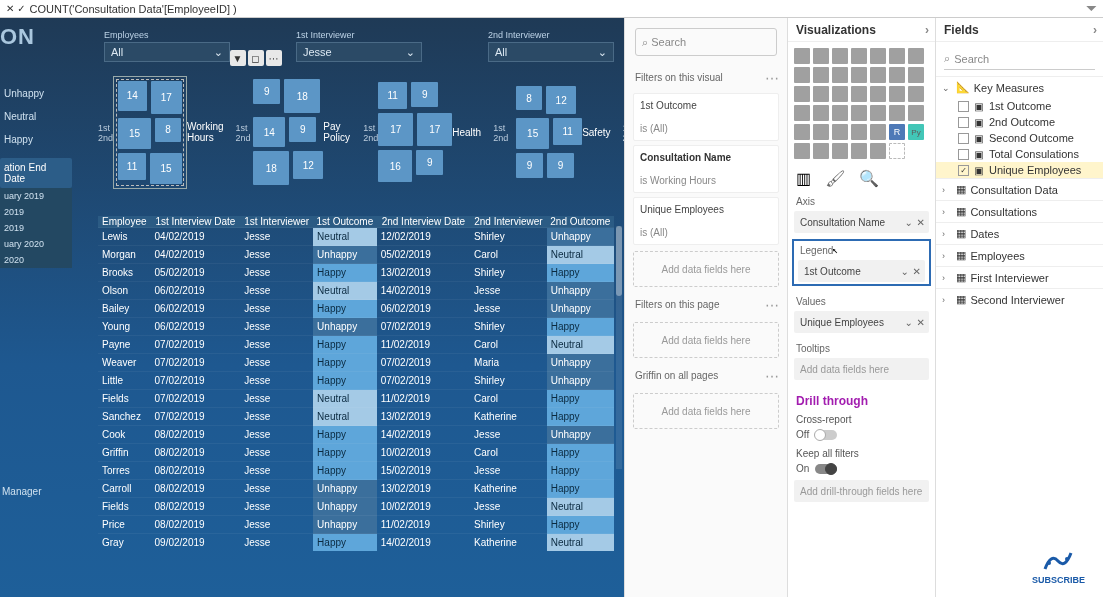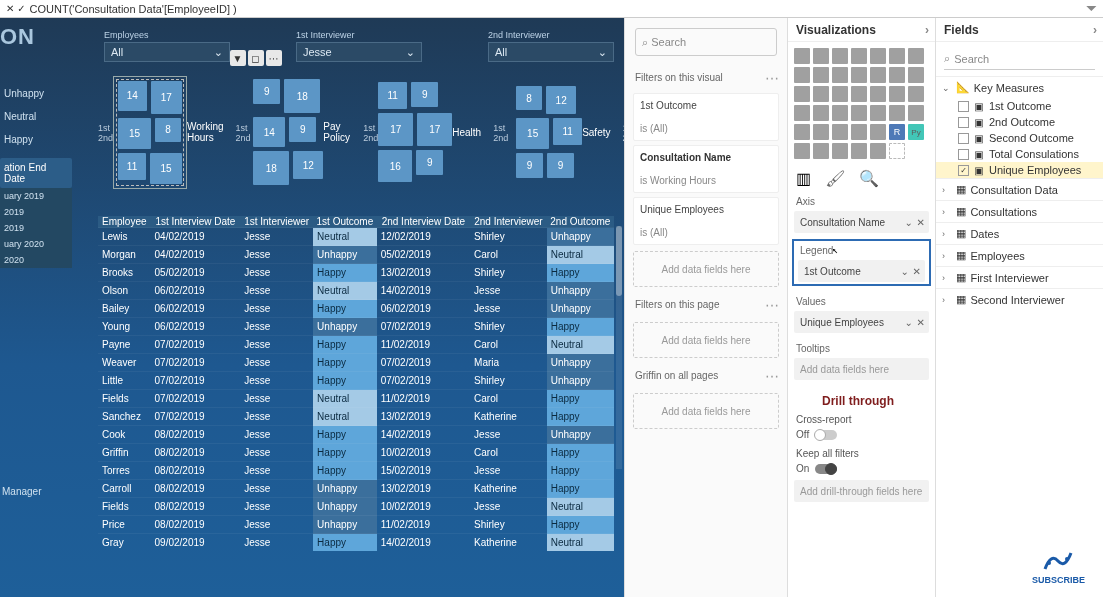--- a/index.html
+++ b/index.html
@@ -68,21 +68,21 @@
 .mode-icons { padding: 4px 8px; display: flex; gap: 14px; font-size: 16px; color: #666; }
 .mode-icons .sel { color: #000; }
 .well-label { padding: 4px 8px 2px; font-size: 10px; color: #666; }
 .well { margin: 2px 6px 6px; min-height: 22px; background: #f1f1f1; border-radius: 2px; display: flex; align-items: center; padding: 0 6px; font-size: 10px; color: #444; position: relative; overflow: hidden; }
 .well.empty { color: #999; }
 .well .wx { position: absolute; right: 4px; color: #666; font-size: 10px; }
 .well .wv { position: absolute; right: 16px; color: #666; font-size: 10px; }
 .legend-sel { border: 2px solid #2d6bb3; padding: 2px 4px; margin: 2px 4px 6px; }
 .legend-sel .well-label { padding: 2px 2px; position: relative; }
 .cursor-txt { position: absolute; left: 34px; top: 1px; font-family: monospace; font-size: 10px; color: #000; }
-.drill-head { padding: 8px 8px 4px; font-size: 12px; font-weight: 600; color: #7f1d1d; margin-left: 26px; }
+.drill-head { padding: 8px 8px 4px; font-size: 12px; font-weight: 600; color: #a21caf; }
 .sub { padding: 2px 8px; font-size: 10px; color: #555; }
 .toggle { margin: 2px 8px 6px; display: flex; align-items: center; gap: 6px; font-size: 10px; color: #555; }
 .toggle .sw { width: 22px; height: 10px; background: #ccc; border-radius: 6px; position: relative; }
 .toggle .sw.on { background: #888; }
 .toggle .knob { position: absolute; top: -1px; width: 12px; height: 12px; background: #fff; border: 1px solid #aaa; border-radius: 50%; }
 .toggle .sw .knob { left: -1px; }
 .toggle .sw.on .knob { left: 10px; background: #444; border-color: #444; }
 
 
 .fields-pane { position: absolute; top: 18px; left: 936px; width: 167px; height: 579px; background: #fff; color: #333; font-size: 11px; }

